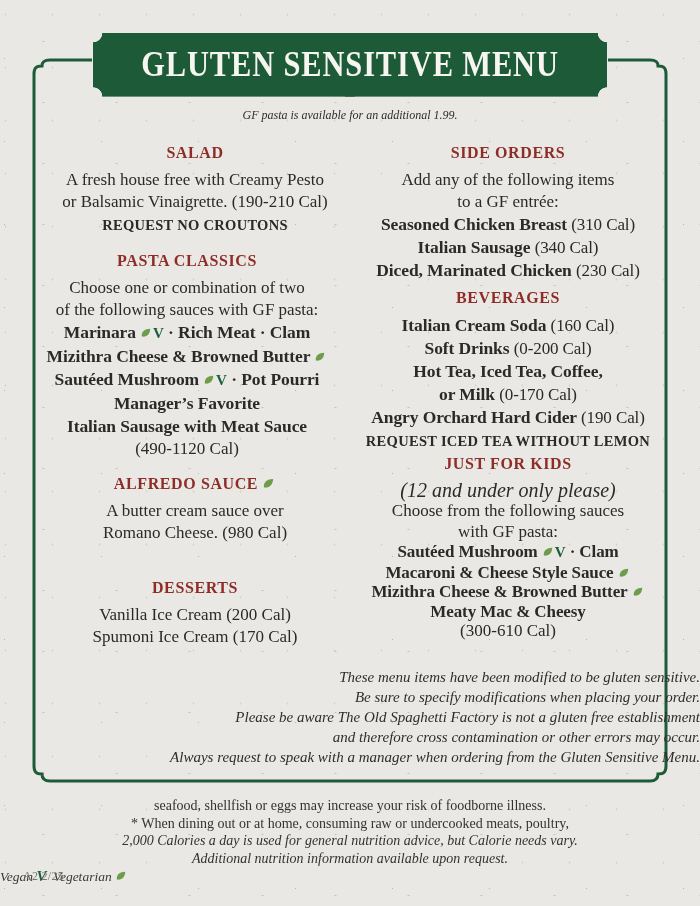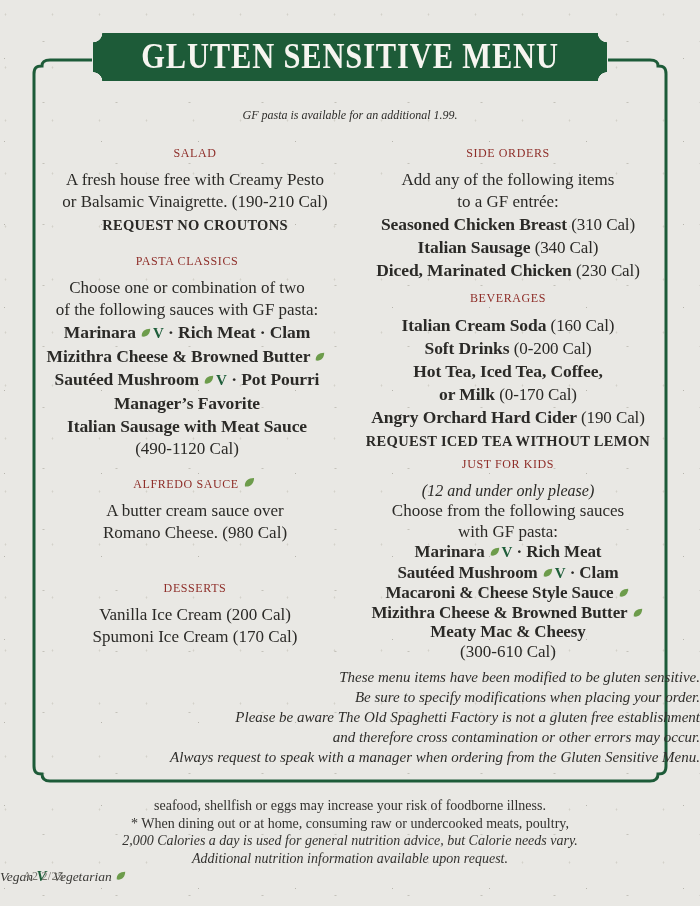--- a/index.html
+++ b/index.html
@@ -15,47 +15,47 @@
       radial-gradient(#d3d1c9 0.7px, transparent 1.1px),
       radial-gradient(#b7b5ad 0.6px, transparent 1px),
       #e9e8e4;
     background-size:73px 61px, 47px 53px, 97px 83px, auto;
     background-position:7px 11px, 29px 41px, 53px 17px, 0 0;
     overflow:hidden;
     color:#2b2a27;
   }
   .frame-svg{position:absolute;left:0;top:0;z-index:1;}
   .banner{
-    position:absolute;left:93px;top:33px;width:514px;height:48px;z-index:2;
+    position:absolute;left:93px;top:33px;width:514px;height:64px;z-index:2;
     --g:#1d5b38;
     background:
       radial-gradient(circle at 0 0,        transparent 9px, var(--g) 9.6px) top left    / 51% 51% no-repeat,
       radial-gradient(circle at 100% 0,     transparent 9px, var(--g) 9.6px) top right   / 51% 51% no-repeat,
       radial-gradient(circle at 0 100%,     transparent 9px, var(--g) 9.6px) bottom left / 51% 51% no-repeat,
       radial-gradient(circle at 100% 100%,  transparent 9px, var(--g) 9.6px) bottom right/ 51% 51% no-repeat;
     display:flex;align-items:center;justify-content:center;
   }
   .banner-title{
     color:#f6f5f0;font-weight:700;font-size:35px;letter-spacing:1px;
     transform:scaleX(.87);transform-origin:center;white-space:nowrap;
   }
   .intro-line{
     position:absolute;top:108px;left:0;width:700px;text-align:center;
     font-style:italic;font-size:12px;color:#2e2d2a;z-index:2;
   }
   .section{position:absolute;text-align:center;z-index:2;}
   .sec-title{
-    font-weight:400;font-size:12px;letter-spacing:.6px;color:#8e2d28;
+    font-weight:700;font-size:16px;letter-spacing:.6px;color:#8e2d28;
     margin-bottom:4px;line-height:24px;
   }
   .line{font-size:17px;line-height:22px;}
   .bold-line{font-size:17.5px;font-weight:700;line-height:23px;letter-spacing:-.1px;}
   .cal-reg{font-weight:400;font-size:17px;}
   .note-line{font-weight:700;font-size:14.5px;letter-spacing:.3px;line-height:23px;margin-top:1px;}
-  .ital{font-style:italic;font-size:16px;line-height:21px;}
+  .ital{font-style:italic;font-size:20px;line-height:21px;}
   .sec-kids .bold-line{line-height:19.5px;font-size:17px;}
   .sec-kids .line{line-height:20.5px;}
   .leaf-icon{display:inline-block;color:#6d9c4b;vertical-align:-1px;margin:0 1px 0 4px;}
   .leaf-icon svg{display:block;}
   .vegan-v{color:#1e5e3a;font-weight:700;font-size:15px;letter-spacing:0;}
   .footer-block{
     position:absolute;top:667px;left:0;width:700px;text-align:right;z-index:2;
     font-style:italic;font-size:15px;line-height:20px;color:#2e2d2a;
   }
   .disclaimer-block{
@@ -170,26 +170,20 @@
     <div class="bold-line"><span>Angry Orchard Hard Cider</span> <span class="cal-reg">(190 Cal)</span></div>
     <div class="note-line">REQUEST ICED TEA WITHOUT LEMON</div>
   </div>
 
   <div class="section sec-kids">
     <div class="sec-title">JUST FOR KIDS</div>
     <div class="ital">(12 and under only please)</div>
     <div class="line">Choose from the following sauces</div>
     <div class="line">with GF pasta:</div>
     <div class="bold-line">
-      <span>Marinara</span><span class="leaf-icon"><svg viewBox="0 0 20 20" width="12" height="12">
-            <path d="M3 16 C2 8 8 3 17 3 C17 12 11 17 4 16 Z" fill="currentColor"></path>
-          </svg></span><span class="vegan-v">V</span>
-      <span>· Rich Meat</span>
-    </div>
-    <div class="bold-line">
       <span>Sautéed Mushroom</span><span class="leaf-icon"><svg viewBox="0 0 20 20" width="12" height="12">
             <path d="M3 16 C2 8 8 3 17 3 C17 12 11 17 4 16 Z" fill="currentColor"></path>
           </svg></span><span class="vegan-v">V</span>
       <span>· Clam</span>
     </div>
     <div class="bold-line">
       <span>Macaroni &amp; Cheese Style Sauce</span><span class="leaf-icon"><svg viewBox="0 0 20 20" width="12" height="12">
             <path d="M3 16 C2 8 8 3 17 3 C17 12 11 17 4 16 Z" fill="currentColor"></path>
           </svg></span>
     </div>

